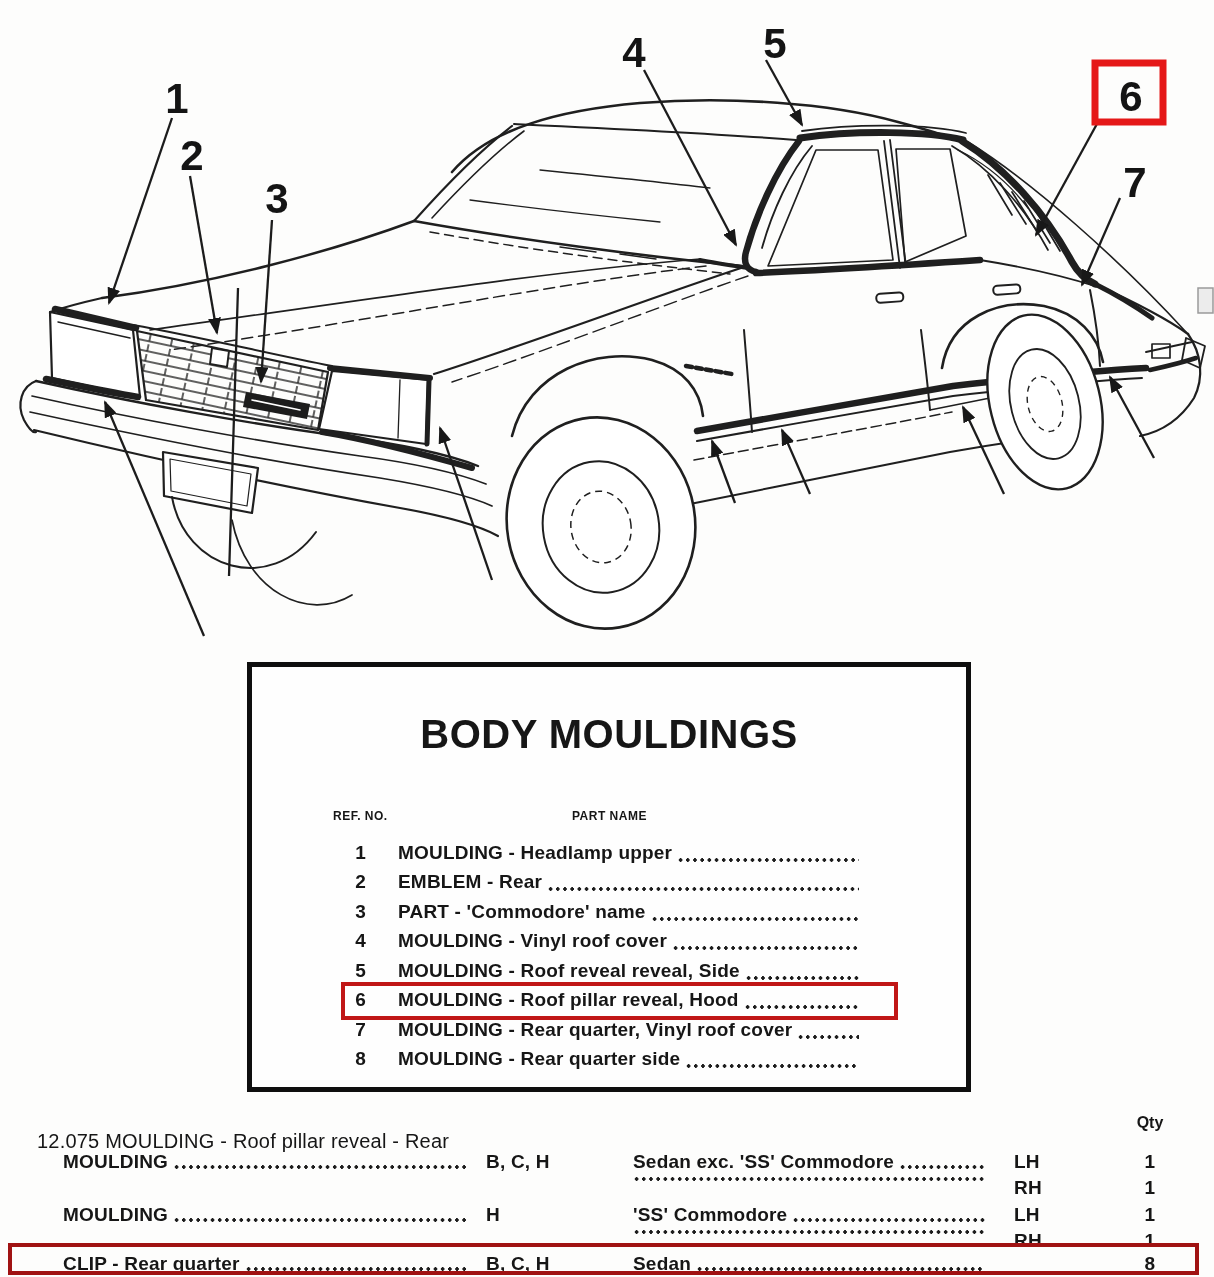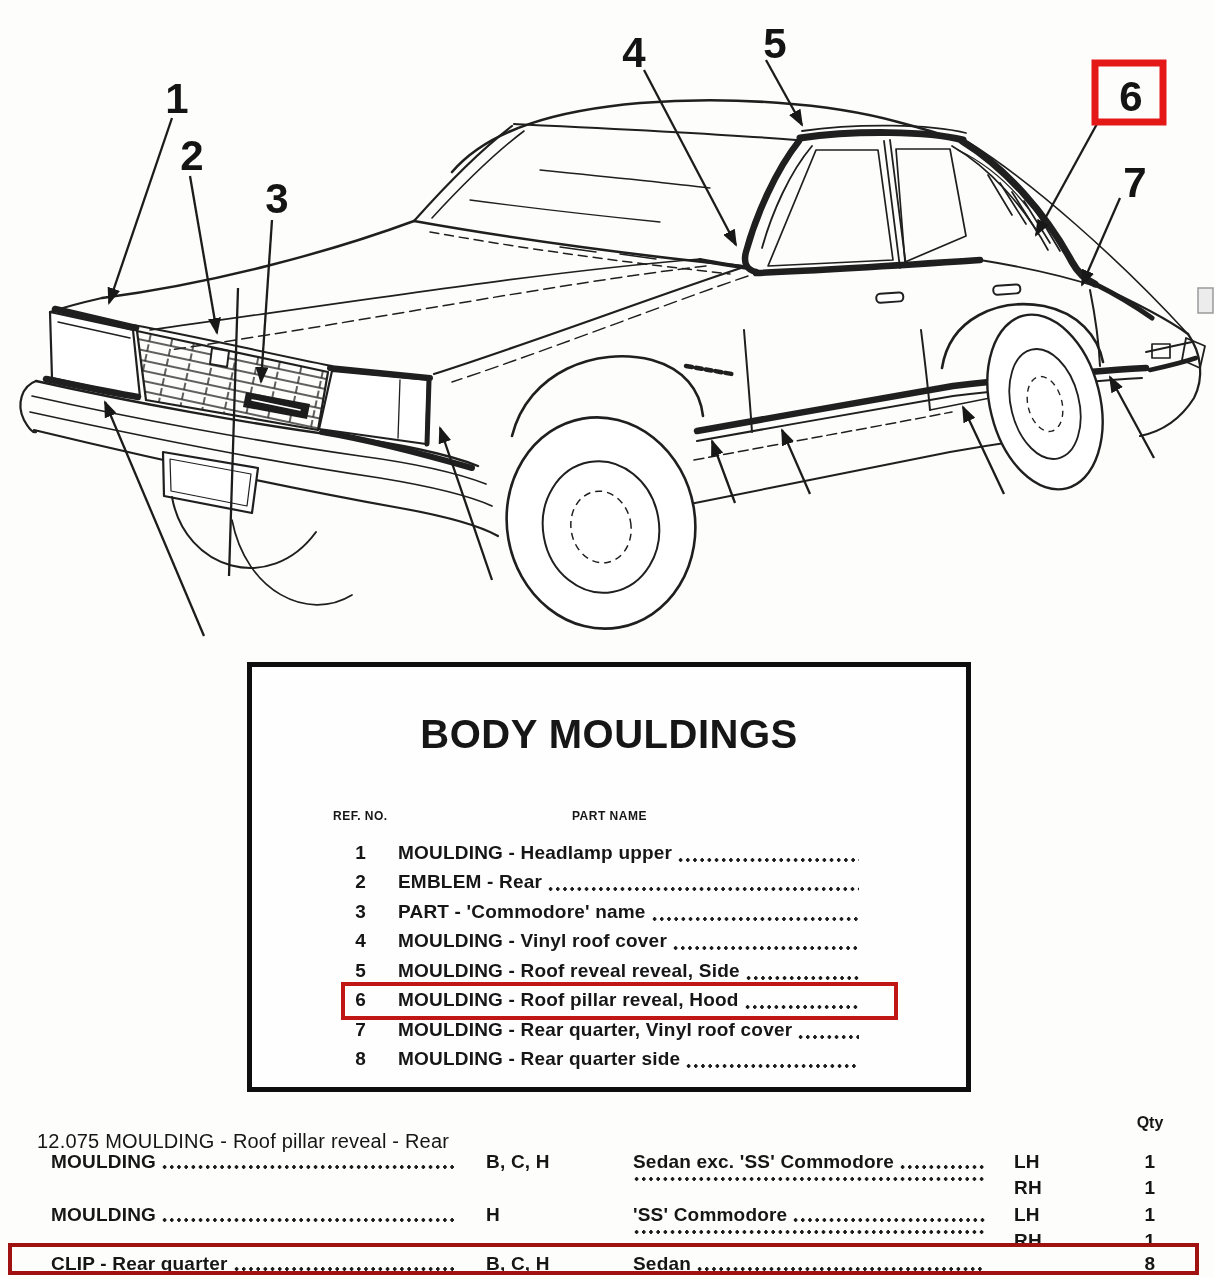--- a/index.html
+++ b/index.html
@@ -35,21 +35,21 @@
     background-size:7.2px 4px;background-repeat:repeat-x;background-position:0 50%;
   }
   #hl-row6{
     position:absolute;left:89px;top:315px;width:557px;height:38px;
     border:4px solid #c01616;box-sizing:border-box;pointer-events:none;
   }
   
   .sec-head{position:absolute;left:37px;top:1118px;font-size:20px;font-weight:400;letter-spacing:.2px;white-space:nowrap;margin-top:12px;}
   .qty-head{position:absolute;left:1126px;top:1114px;width:48px;text-align:center;font-size:16px;font-weight:700;}
   .drow{position:absolute;left:0;width:1214px;height:24px;font-size:19px;font-weight:700;letter-spacing:.2px;}
-  .c-part{position:absolute;left:51px;width:410px;display:flex;white-space:nowrap;}
+  .c-part{position:absolute;left:63px;width:410px;display:flex;white-space:nowrap;}
   .c-codes{position:absolute;left:486px;width:90px;white-space:nowrap;}
   .c-app{position:absolute;left:633px;width:356px;display:flex;white-space:nowrap;}
   .c-side{position:absolute;left:1014px;width:46px;}
   .c-qty{position:absolute;left:1126px;width:48px;text-align:center;}
   .lbl{flex:none;}
   #hl-clip-row{
     position:absolute;left:8px;top:1243px;width:1191px;height:32px;
     border:4px solid #a01212;box-sizing:border-box;pointer-events:none;
   }
 </style>

